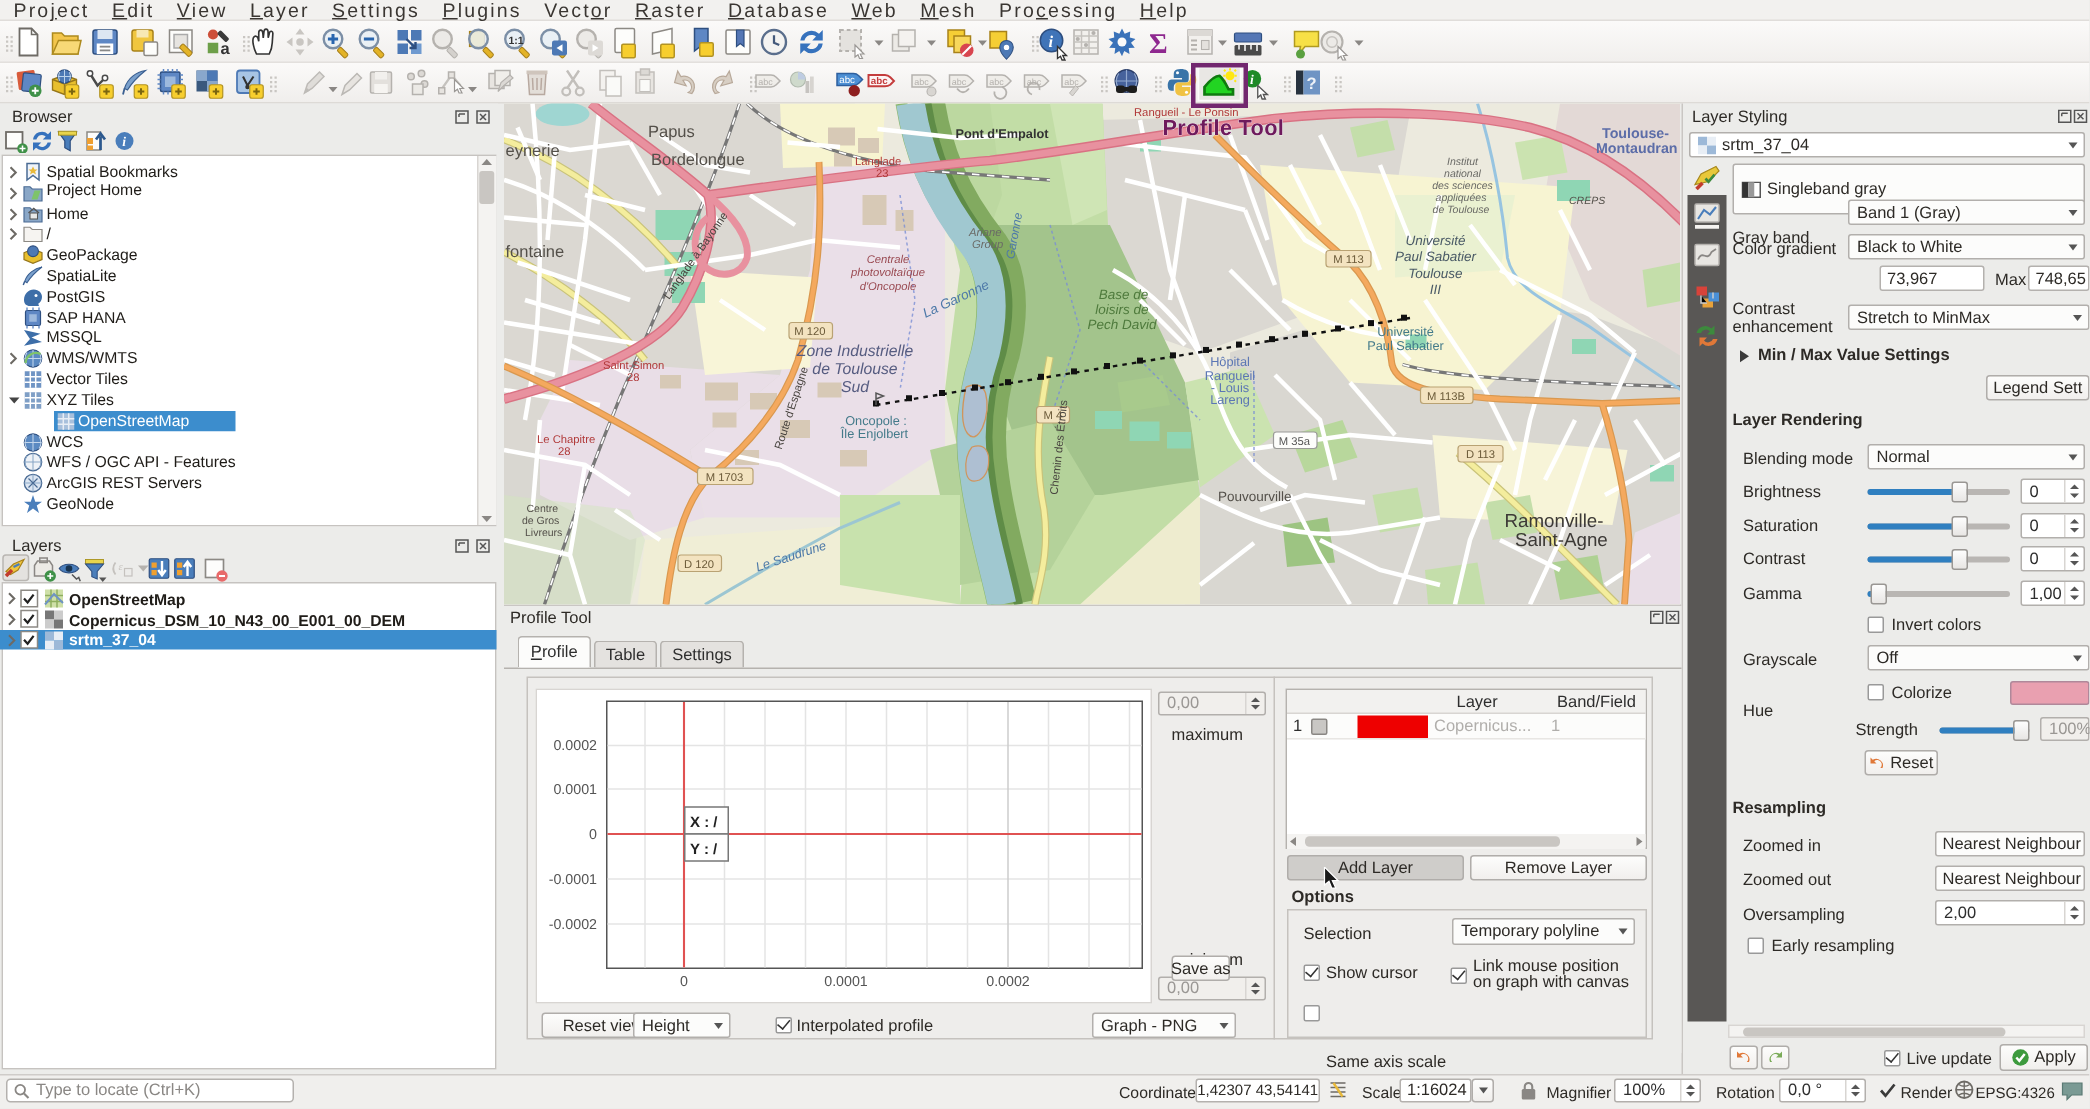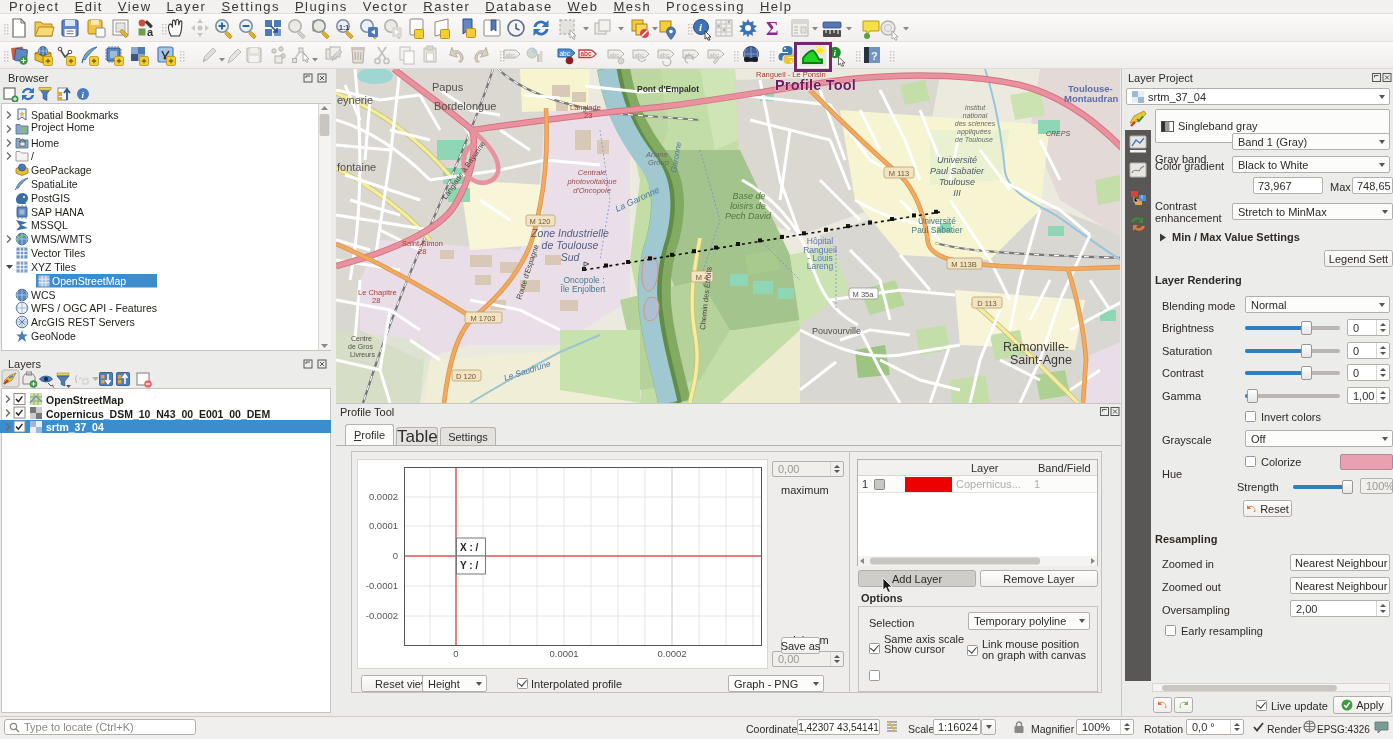--- a/index.html
+++ b/index.html
@@ -1071,21 +1071,21 @@
     <svg class="abs" style="left:1100px; top:407px;" width="20" height="10" viewBox="0 0 20 10">
       <g stroke="#555" fill="none" stroke-width="1">
         <rect x="0.5" y="0.5" width="8" height="8"></rect>
         <path d="M 2.5,2.5 h 4 M 2.5,2.5 v 2"></path>
         <rect x="11" y="0.5" width="8" height="8"></rect>
         <path d="M 13,2.5 l 4,4 M 17,2.5 l -4,4"></path>
       </g>
     </svg>
 
     <div class="abs" style="left:345px; top:424px; width:49px; height:21px; background:#fcfcfb; border:1px solid #b5b2ae; border-bottom:none; border-radius:3px 3px 0 0; z-index:3; text-align:center; line-height:20px; font-size:11px;"><span style="text-decoration:underline;">P</span>rofile</div>
-    <div class="abs" style="left:396px; top:427px; width:42px; height:18px; background:#e4e2df; border:1px solid #b5b2ae; border-bottom:none; border-radius:3px 3px 0 0; text-align:center; line-height:18px; font-size:17px;">Table</div>
+    <div class="abs" style="left:396px; top:427px; width:42px; height:18px; background:#e4e2df; border:1px solid #b5b2ae; border-bottom:none; border-radius:3px 3px 0 0; text-align:center; line-height:18px; font-size:11px;">Table</div>
     <div class="abs" style="left:440px; top:427px; width:56px; height:18px; background:#e4e2df; border:1px solid #b5b2ae; border-bottom:none; border-radius:3px 3px 0 0; text-align:center; line-height:18px; font-size:11px;">Settings</div>
     <div class="abs" style="left:336px; top:444.5px; width:785px; height:1px; background:#b5b2ae; z-index:2;"></div>
 
     <div class="abs" style="left:351px; top:451px; width:751px; height:242px; background:#eeedeb; border:1px solid #c5c2be;"></div>
     <div class="abs" style="left:849px; top:451px; width:1px; height:242px; background:#c5c2be;"></div>
 
     <div class="abs" style="left:357px; top:459px; width:411px; height:210px; background:#fff; border:1px solid #d8d5d2;"></div>
     <svg class="abs" style="left:357px; top:459px; z-index:3;" width="411" height="210" viewBox="357 459 411 210" font-family="Liberation Sans, sans-serif">
       <rect x="404.5" y="467.5" width="357" height="178" fill="#fff" stroke="#555" stroke-width="1"></rect>
       <g stroke="#e4e4e4" stroke-width="1">
@@ -1164,31 +1164,31 @@
     <div class="lbl bold" style="left:861px; top:592px;">Options</div>
     <div class="abs" style="left:858px; top:606px; width:240px; height:86px; background:#eeedeb; border:1px solid #c5c2be;"></div>
     <div class="lbl" style="left:869px; top:617px;">Selection</div>
     <div class="combo" style="left:968px; top:612px; width:122px; height:18px;">Temporary polyline<span class="arr"></span></div>
     <div class="cb checked" style="left:869px; top:643px;"></div>
     <div class="lbl" style="left:884px; top:643px;">Show cursor</div>
     <div class="cb checked" style="left:967px; top:645px;"></div>
     <div class="lbl" style="left:982px; top:638px;">Link mouse position</div>
     <div class="lbl" style="left:982px; top:649px;">on graph with canvas</div>
     <div class="cb" style="left:869px; top:670px;"></div>
-    <div class="lbl" style="left:884px; top:633px;">Same axis scale</div>
+    <div class="lbl" style="left:884px; top:702px;">Same axis scale</div>
 
     <div class="btn" style="left:361px; top:675px; width:82px; height:17px;">Reset view</div>
     <div class="combo" style="left:422px; top:675px; width:65px; height:17px;">Height<span class="arr"></span></div>
     <div class="cb checked" style="left:517px; top:678px;"></div>
     <div class="lbl" style="left:531px; top:678px;">Interpolated profile</div>
     <div class="combo" style="left:680px; top:675px; width:96px; height:17px;margin-left:48px;">Graph - PNG<span class="arr"></span></div>
     <div class="btn" style="left:781px; top:637px; width:39px; height:17px;">Save as</div>
   </div>
   <div id="rightdock">
-    <div class="abs ptitle" style="left:1128px; top:72px;">Layer Project</div>
+    <div class="abs ptitle" style="left:1128px; top:72px;">Layer Styling</div>
     <svg class="abs" style="left:1372px; top:73px;" width="20" height="10" viewBox="0 0 20 10">
       <g stroke="#555" fill="none" stroke-width="1">
         <rect x="0.5" y="0.5" width="8" height="8"></rect>
         <path d="M 2.5,2.5 h 4 M 2.5,2.5 v 2"></path>
         <rect x="11" y="0.5" width="8" height="8"></rect>
         <path d="M 13,2.5 l 4,4 M 17,2.5 l -4,4"></path>
       </g>
     </svg>
     <div class="combo" style="left:1126px; top:88px; width:264px; height:17px; background:#fff;">
       <svg width="12" height="12" viewBox="0 0 12 12" style="margin-right:4px;">

